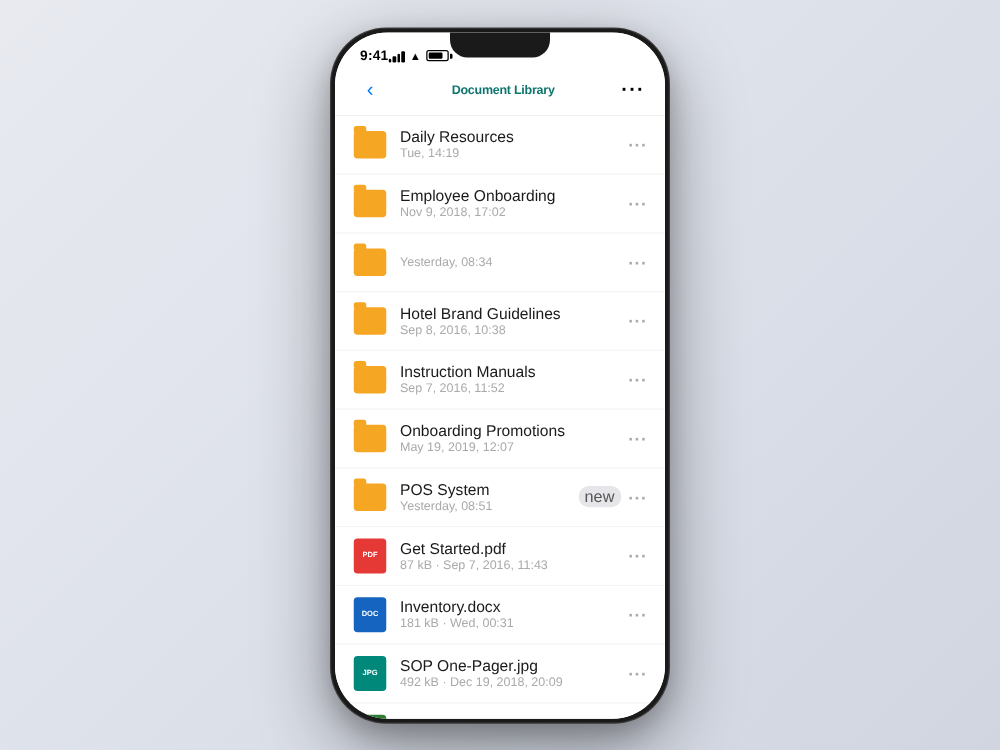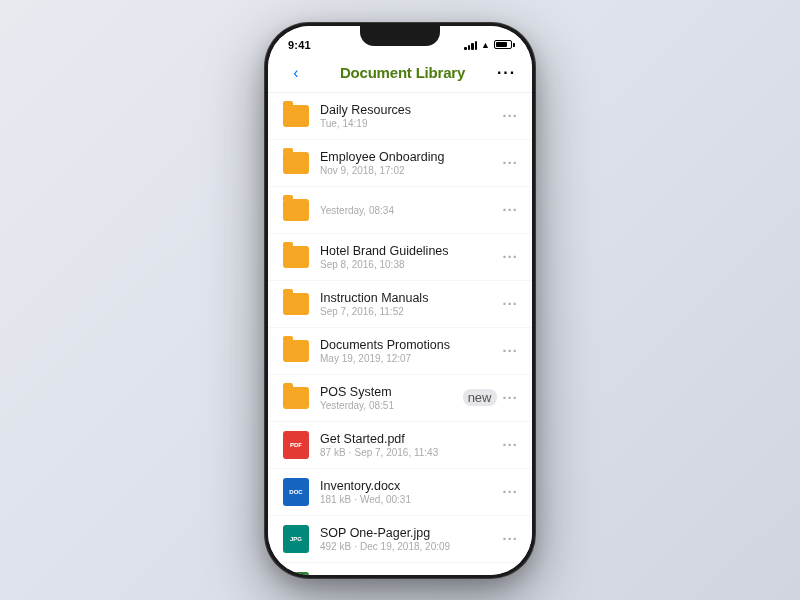--- a/index.html
+++ b/index.html
@@ -37,21 +37,21 @@
       display: flex;
       flex-direction: column;
     }
 
     
     .status-bar {
       background: #ffffff;
       height: 30px;
       display: flex;
       align-items: center;
-      justify-content: space-between;
+      justify-content: flex-start;
       padding: 8px 20px 0;
       flex-shrink: 0;
     }
 
     .status-time {
       font-size: 11px;
       font-weight: 600;
       color: #000;
       letter-spacing: 0.2px;
     }
@@ -138,23 +138,23 @@
       color: #007AFF;
       font-size: 16px;
       width: 24px;
       display: flex;
       align-items: center;
       justify-content: center;
       cursor: pointer;
     }
 
     .header-title {
-      font-size: 15px;
+      font-size: 10px;
       font-weight: 600;
-      color: #4d7c0f;
+      color: #0f766e;
       letter-spacing: -0.2px;
     }
 
     .header-more {
       color: #000;
       font-size: 16px;
       font-weight: 700;
       letter-spacing: 1px;
       cursor: pointer;
     }
@@ -395,21 +395,21 @@
       <div class="item-actions">
 
         <span class="item-more">···</span>
       </div>
     </div>
         <div class="list-item">
       <div class="item-icon">
         <div class="folder-icon"></div>
       </div>
       <div class="item-content">
-        <div class="item-name">Documents Promotions</div>
+        <div class="item-name">Onboarding Promotions</div>
         <div class="item-meta">May 19, 2019, 12:07</div>
       </div>
       <div class="item-actions">
 
         <span class="item-more">···</span>
       </div>
     </div>
         <div class="list-item">
       <div class="item-icon">
         <div class="folder-icon"></div>

